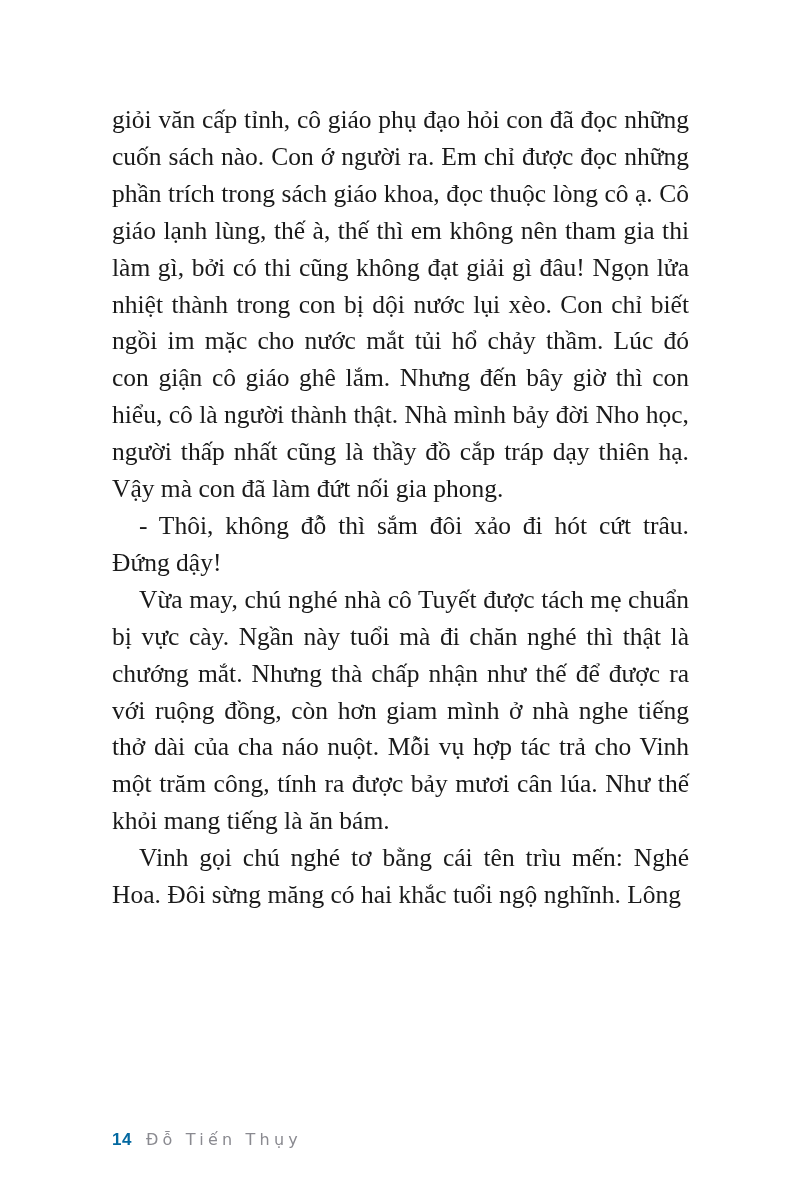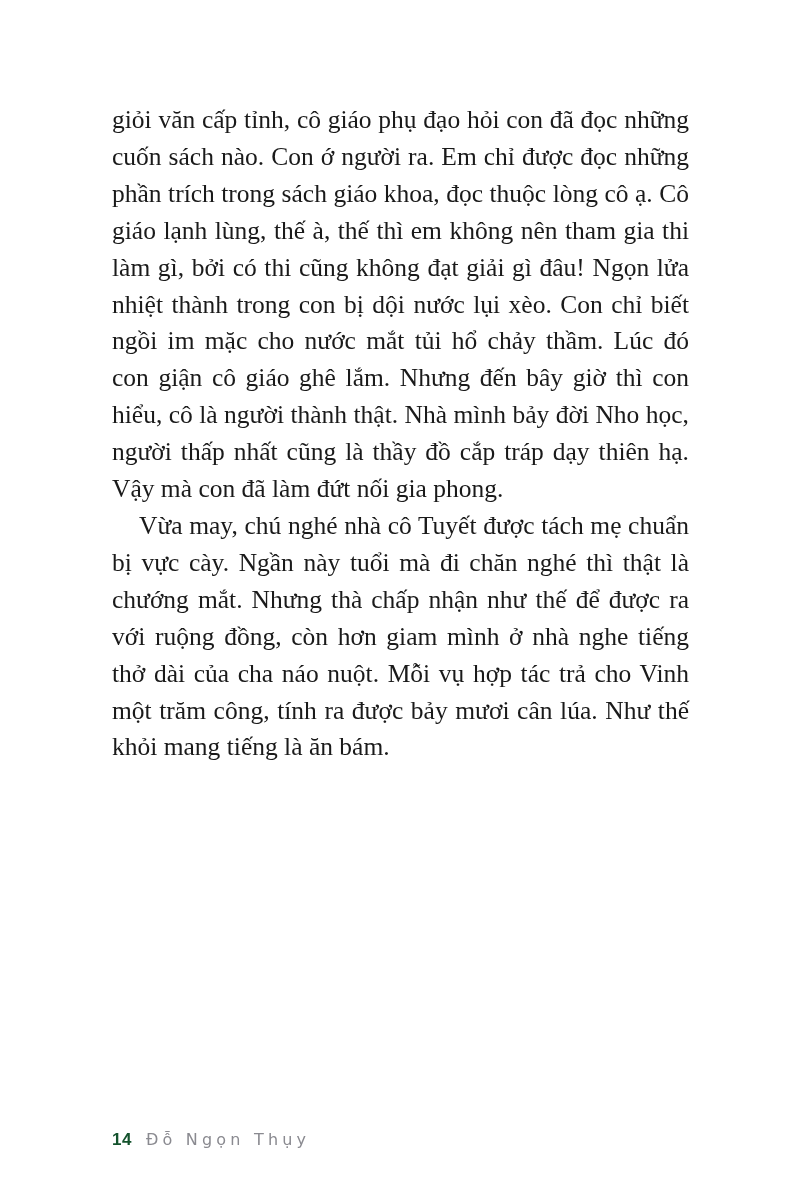--- a/index.html
+++ b/index.html
@@ -51,46 +51,48 @@
     left: 112px;
     top: 1130px;
     display: flex;
     align-items: baseline;
     gap: 14px;
   }
   #footer .page-number {
     font-family: "Liberation Sans", "DejaVu Sans", sans-serif;
     font-size: 17px;
     font-weight: 700;
-    color: #14532d;
+    color: #0369a1;
     letter-spacing: 0.5px;
   }
   #footer .author-name {
     font-family: "DejaVu Sans", "Liberation Sans", sans-serif;
     font-size: 16px;
     font-weight: 400;
     color: #8a8a90;
     letter-spacing: 4.2px;
   }
 </style>
 </head>
 <body>
 
 <div id="page">
 
   <div id="text-column">
 
     <p class="body-para no-indent">giỏi văn cấp tỉnh, cô giáo phụ đạo hỏi con đã đọc những cuốn sách nào. Con ớ người ra. Em chỉ được đọc những phần trích trong sách giáo khoa, đọc thuộc lòng cô ạ. Cô giáo lạnh lùng, thế à, thế thì em không nên tham gia thi làm gì, bởi có thi cũng không đạt giải gì đâu! Ngọn lửa nhiệt thành trong con bị dội nước lụi xèo. Con chỉ biết ngồi im mặc cho nước mắt tủi hổ chảy thầm. Lúc đó con giận cô giáo ghê lắm. Nhưng đến bây giờ thì con hiểu, cô là người thành thật. Nhà mình bảy đời Nho học, người thấp nhất cũng là thầy đồ cắp tráp dạy thiên hạ. Vậy mà con đã làm đứt nối gia phong.</p>
 
+    <p class="body-para">- Thôi, không đỗ thì sắm đôi xảo đi hót cứt trâu. Đứng dậy!</p>
 
 
 
     <p class="body-para">Vừa may, chú nghé nhà cô Tuyết được tách mẹ chuẩn bị vực cày. Ngần này tuổi mà đi chăn nghé thì thật là chướng mắt. Nhưng thà chấp nhận như thế để được ra với ruộng đồng, còn hơn giam mình ở nhà nghe tiếng thở dài của cha náo nuột. Mỗi vụ hợp tác trả cho Vinh một trăm công, tính ra được bảy mươi cân lúa. Như thế khỏi mang tiếng là ăn bám.</p>
 
+    <p class="body-para last-line-natural">Vinh gọi chú nghé tơ bằng cái tên trìu mến: Nghé Hoa. Đôi sừng măng có hai khắc tuổi ngộ nghĩnh. Lông</p>
 
   </div>
 
   <div id="footer">
     <span class="page-number">14</span>
-    <span class="author-name">Đỗ Ngọn Thụy</span>
+    <span class="author-name">Đỗ Tiến Thụy</span>
   </div>
 
 </div>
 
 </body></html>

